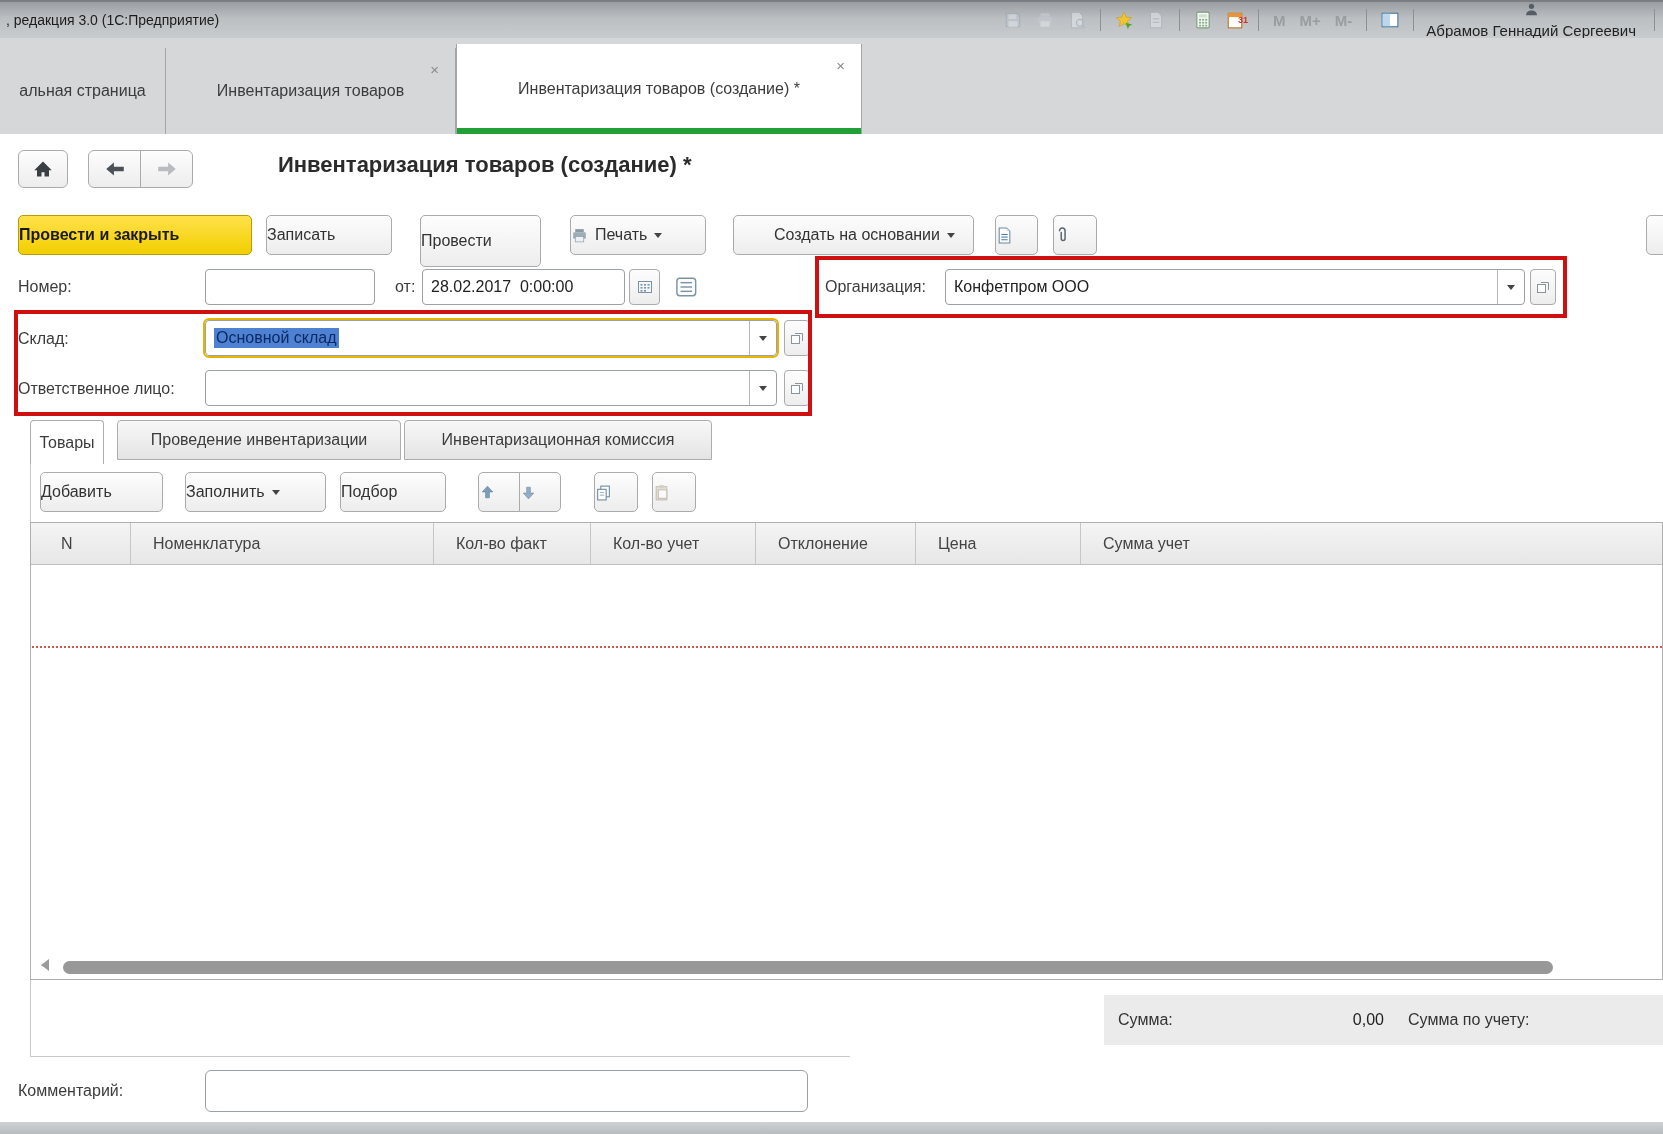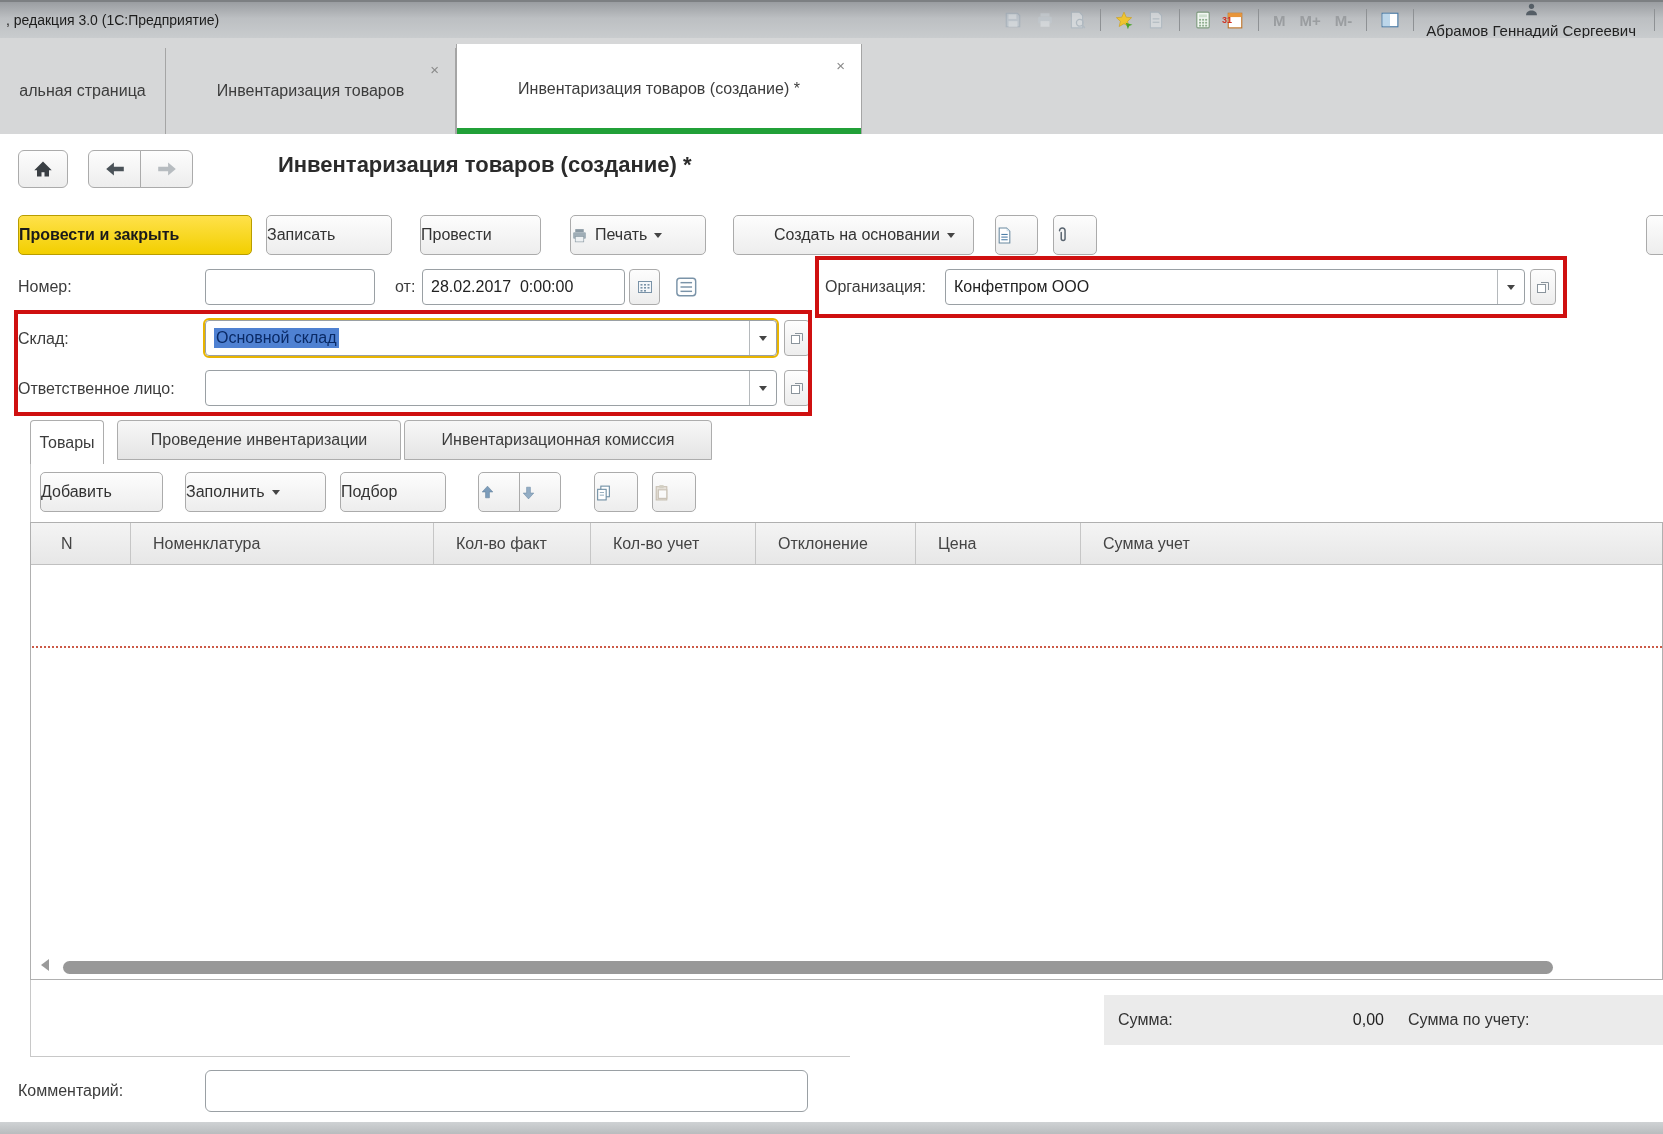--- a/index.html
+++ b/index.html
@@ -179,21 +179,21 @@
             <rect x="7.2" y="12.2" width="1.8" height="1.6"></rect>
             <rect x="9.9" y="12.2" width="1.8" height="1.6"></rect>
           </g>
         </svg>
     </span>
     <span class="tb-btn" style="position:relative;">
       <svg viewBox="0 0 16 16">
           <rect x="2" y="2" width="12" height="13" fill="#fff" stroke="#c0762a"></rect>
           <rect x="2" y="2" width="12" height="3.4" fill="#e8953a"></rect>
         </svg>
-      <span style="position:absolute;left:0;right:0;top:7px;text-align:left;font-size:9px;font-weight:bold;color:#d03020;">31</span>
+      <span style="position:absolute;left:0;right:0;top:7px;text-align:right;font-size:9px;font-weight:bold;color:#d03020;">31</span>
     </span>
     <span class="tb-sep"></span>
     <span class="mem-btn">M</span>
     <span class="mem-btn">M+</span>
     <span class="mem-btn">M-</span>
     <span class="tb-sep"></span>
     <span class="tb-btn">
       <svg viewBox="0 0 16 16">
           <rect x="1" y="2" width="14" height="12" fill="#fff" stroke="#4a7ba6"></rect>
           <rect x="1.5" y="2.5" width="6.5" height="11" fill="#bcd6ea"></rect>
@@ -242,21 +242,21 @@
     </svg>
 </div>
 <div class="abs page-title" style="left:278px;top:152px;">Инвентаризация товаров (создание) *</div>
 
 <div class="btn yellow" style="left:18px;top:215px;width:234px;height:40px;">
   <span>Провести и закрыть</span>
 </div>
 <div class="btn" style="left:266px;top:215px;width:126px;height:40px;">
   <span>Записать</span>
 </div>
-<div class="btn" style="left:420px;top:215px;width:121px;height:40px;">
+<div class="btn" style="left:420px;top:215px;width:121px;height:52px;">
   <span>Провести</span>
 </div>
 <div class="btn" style="left:570px;top:215px;width:136px;height:40px;">
   <svg viewBox="0 0 16 16">
       <rect x="4" y="2" width="8" height="3" fill="#8a99a3"></rect>
       <rect x="2" y="5" width="12" height="6" rx="1" fill="#9fadb6"></rect>
       <rect x="4" y="9" width="8" height="5" fill="#eef1f3" stroke="#8a99a3" stroke-width=".6"></rect>
     </svg>
   <span>Печать</span>
   <span class="caret"></span>

